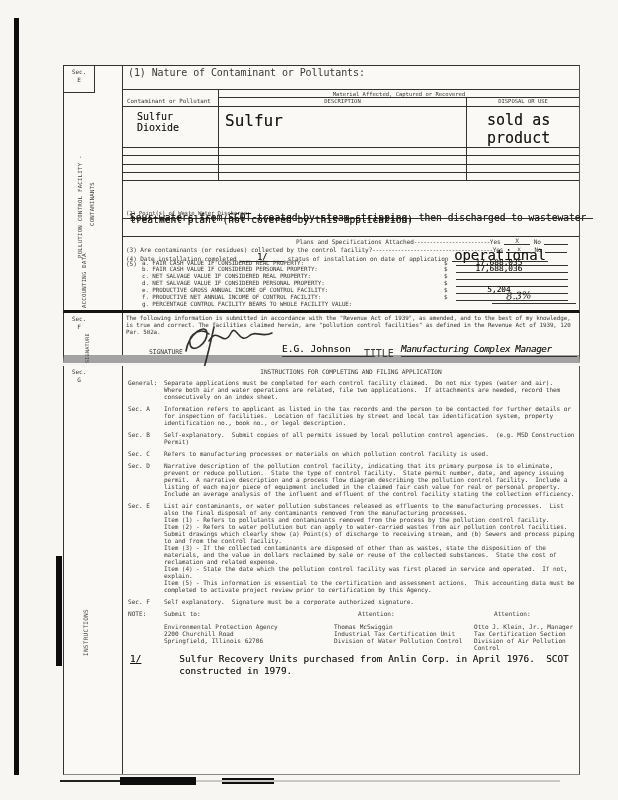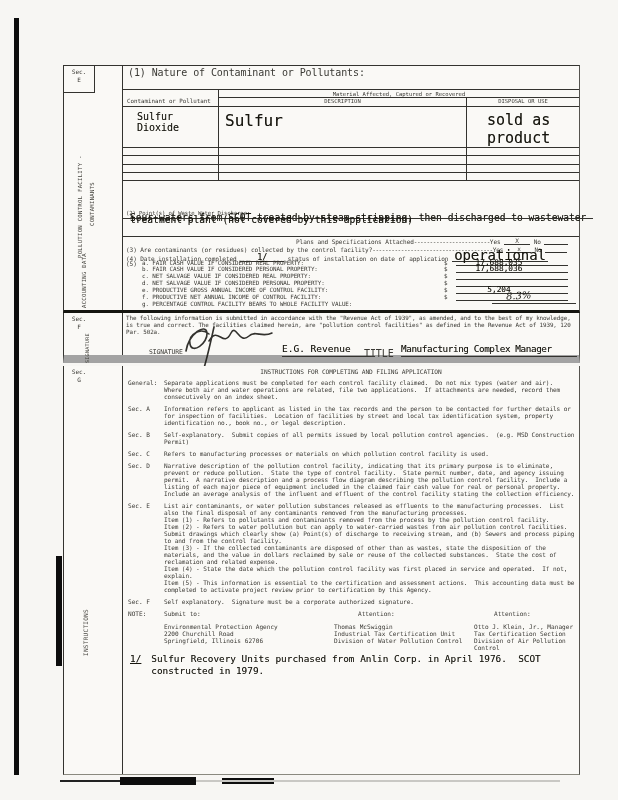--- a/index.html
+++ b/index.html
@@ -192,23 +192,23 @@
     </div>
     <div class="abs formtxt" style="left:62px;top:2px;width:450px;font-size:5.9px;line-height:6.8px;">The following information is submitted in accordance with the "Revenue Act of 1939", as amended, and to the best of my knowledge, is true and correct.  The facilities claimed herein, are "pollution control facilities" as defined in the Revenue Act of 1939, 120 Par. 502a.</div>
     <div class="abs formtxt" style="left:85px;top:36px;font-size:6.4px;">SIGNATURE</div>
     <svg class="abs" style="left:112px;top:2px;overflow:visible;" width="100" height="56">
       <g fill="none" stroke="#1d1c18" stroke-width="1.6" stroke-linecap="round" opacity="0.9">
         <path d="M10,36 C13,18 30,8 31,18 C32,28 16,40 14,29 C12,19 25,12 33,19"></path>
         <path d="M33,26 C42,10 47,34 55,18 C60,8 63,30 73,21 C79,15 86,23 96,18"></path>
         <path d="M38,12 C34,30 30,48 27,56"></path>
       </g>
     </svg>
-    <div class="abs typed" style="left:218px;top:30px;width:90px;font-size:9.5px;border-bottom:1px solid #34332f;padding-bottom:2px;">E.G. Revenue</div>
+    <div class="abs typed" style="left:218px;top:30px;width:90px;font-size:9.5px;border-bottom:1px solid #34332f;padding-bottom:2px;">E.G. Johnson</div>
     <div class="abs formtxt" style="left:300px;top:37px;font-size:10px;">TITLE</div>
-    <div class="abs typed" style="left:337px;top:30px;width:176px;font-size:9.3px;letter-spacing:-0.4px;border-bottom:1px solid #34332f;padding-bottom:2px;white-space:nowrap;">Manufacturing Complex Manager</div>
+    <div class="abs typed" style="left:337px;top:30px;width:176px;font-size:9.3px;letter-spacing:-0.4px;border-bottom:1px solid #34332f;padding-bottom:2px;white-space:nowrap;font-style:italic;">Manufacturing Complex Manager</div>
   </div>
 
   <div class="secbox" style="top:366px;height:409px;border-bottom:1px solid #8a897f;">
     <div class="strip">
       <div class="seclabel">
         <div>Sec.</div>
         <div>G</div>
       </div>
       <div class="vlabel" style="left:18px;top:160px;height:130px;font-size:6px;">INSTRUCTIONS</div>
     </div>
@@ -267,18 +267,18 @@
           <span class="noteheading" style="padding-left:20px;">Attention:</span>
           <span>Otto J. Klein, Jr., Manager</span>
           <span>Tax Certification Section</span>
           <span>Division of Air Pollution Control</span>
         </span>
       </div>
     </div>
 
     <div class="abs" style="left:66px;top:287px;display:flex;">
       <span class="typed" style="font-size:9.4px;text-decoration:underline;margin-right:10px;">1/</span>
-      <span class="typed" style="font-size:9.4px;line-height:12px;white-space:pre-wrap;">Sulfur Recovery Units purchased from Anlin Corp. in April 1976.  SCOT
+      <span class="typed" style="font-size:9.4px;line-height:12px;white-space:pre-wrap;margin-left:28px;">Sulfur Recovery Units purchased from Anlin Corp. in April 1976.  SCOT
 constructed in 1979.</span>
     </div>
   </div>
 
 </div>
 
 </body></html>

